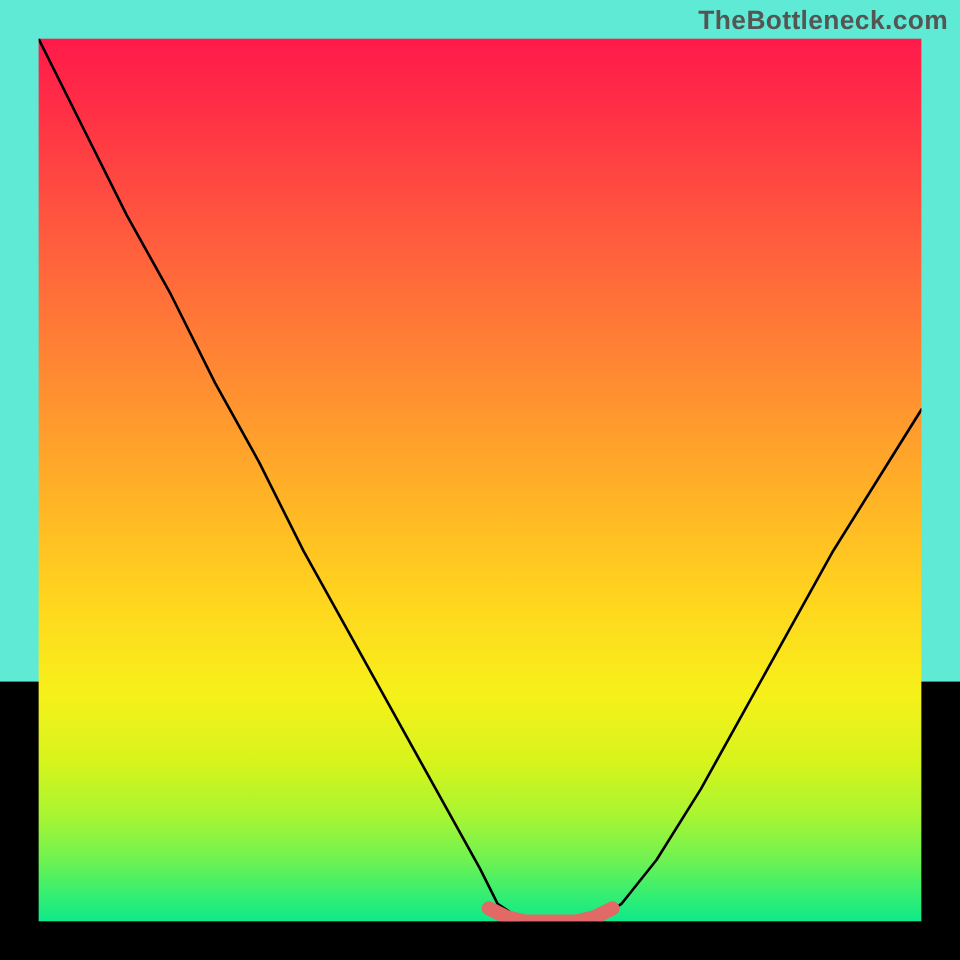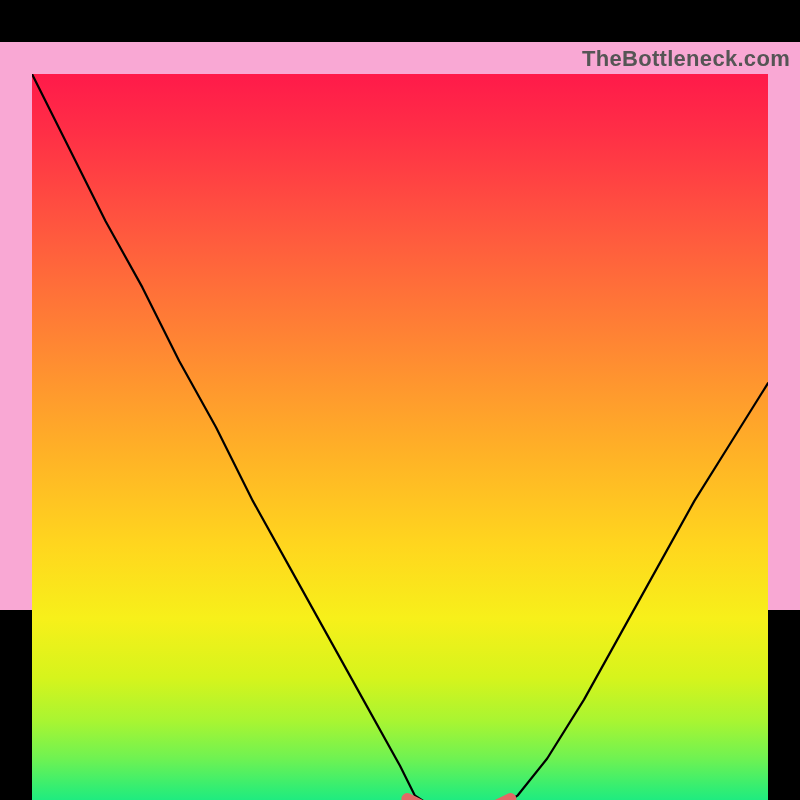--- a/index.html
+++ b/index.html
@@ -8,22 +8,21 @@
     width: 800px;
     height: 800px;
     background: #000;
     font-family: Arial, Helvetica, sans-serif;
     overflow: hidden;
   }
   .frame {
     position: relative;
     width: 800px;
     height: 568px;
-    background: #f9a8d4;
-    margin-top: 42px;
+    background: #5eead4;
   }
   .watermark {
     position: absolute;
     top: 4px;
     right: 10px;
     color: #555;
     font-size: 22px;
     font-weight: 600;
     letter-spacing: 0.3px;
     z-index: 5;

